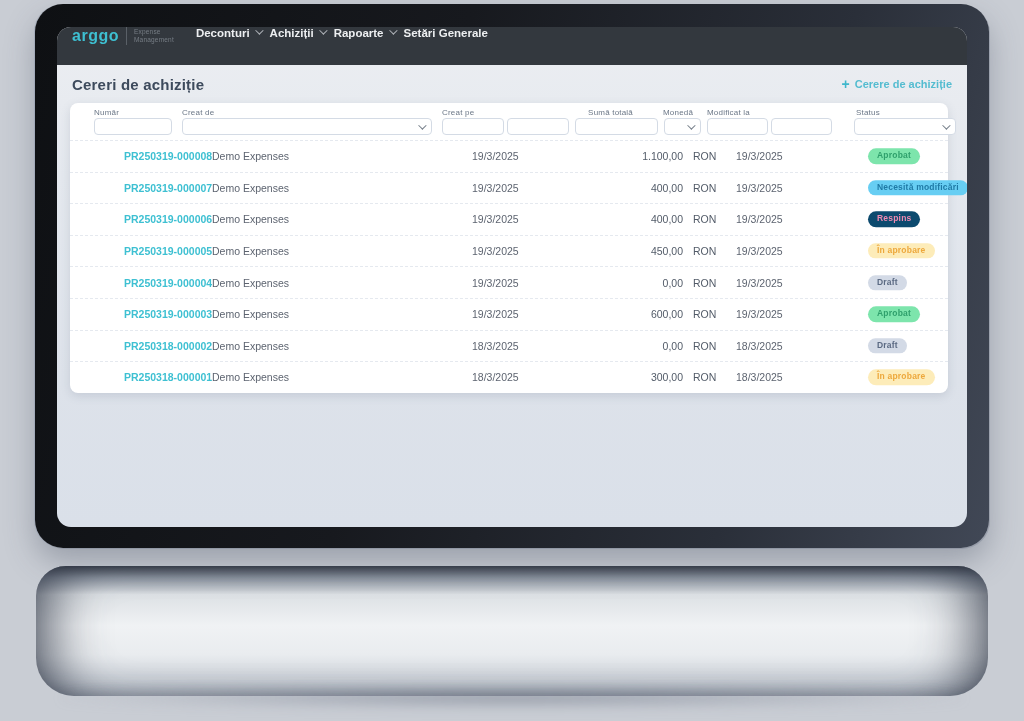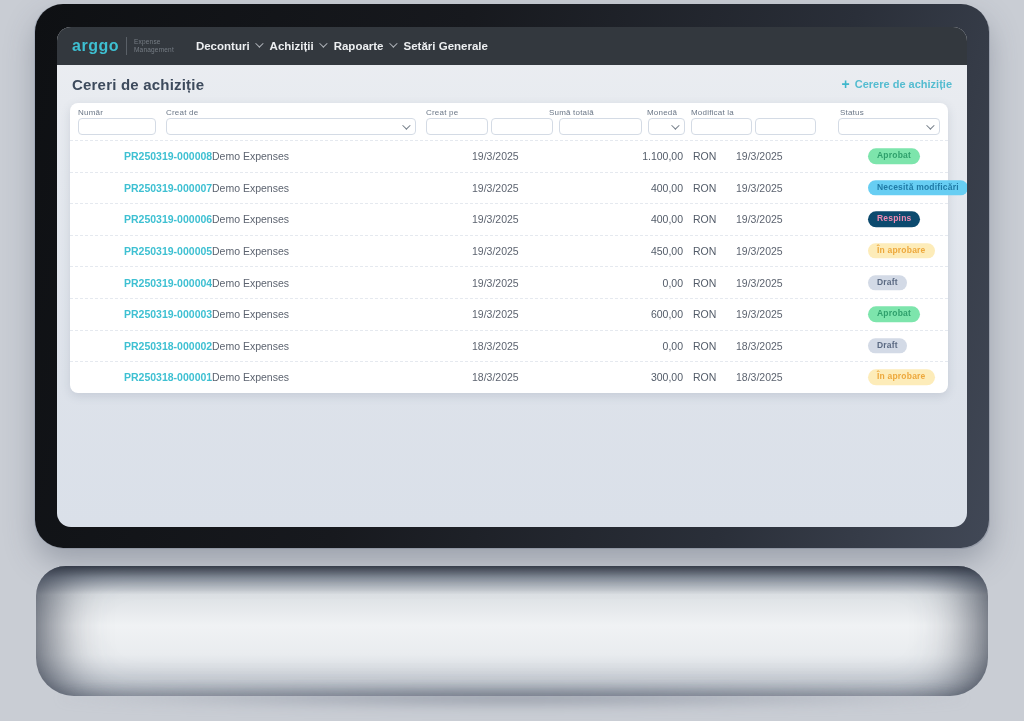--- a/index.html
+++ b/index.html
@@ -31,21 +31,21 @@
                inset 0 -10px 18px -10px rgba(90,99,115,.55);
   }
   .base-shadow {
     position:absolute; left:60px; top:688px; width:904px; height:20px;
     background:radial-gradient(ellipse at 50% 50%, rgba(96,105,122,.55), rgba(150,157,170,.18) 60%, transparent 75%);
     filter:blur(6px);
   }
 
   
   .navbar {
-    height:38px; background:#33383e; display:flex; align-items:center;
+    height:38px; background:#33383e; display:flex; align-items:flex-start;
     padding:0 15px;
   }
   .brand { display:flex; align-items:center; gap:7px; cursor:pointer; }
   .brand-name { color:#3ec0d2; font-size:16px; font-weight:800; letter-spacing:.5px; line-height:1; }
   .brand-divider { width:1px; height:18px; background:#5a6067; }
   .brand-tagline { font-size:6.5px; line-height:1.25; color:#767d85; letter-spacing:.2px; }
   .nav-menu { display:flex; align-items:center; margin-left:22px; gap:9px; }
   .nav-item { display:flex; align-items:center; gap:5px; color:#edeff1; font-size:11.5px; font-weight:600; cursor:pointer; }
   .chev {
     width:6px; height:6px; border-right:1.4px solid currentColor; border-bottom:1.4px solid currentColor;
@@ -58,32 +58,32 @@
   .page-title { font-size:15px; font-weight:700; color:#3d4a5c; letter-spacing:.2px; }
   .add-btn { display:flex; align-items:center; gap:5px; color:#54bcd0; font-size:11px; font-weight:600; cursor:pointer; }
   .add-btn .plus { font-size:14px; font-weight:700; color:#3fb7cc; line-height:1; }
 
   
   .card {
     position:absolute; left:13px; top:76px; width:878px; height:290px;
     background:#fff; border-radius:8px;
     box-shadow:0 3px 10px rgba(96,108,130,.18);
   }
-  .filter-row { position:relative; height:37px; }
+  .filter-row { position:relative; height:37px;margin-left:16px; }
   .flabel { position:absolute; top:5px; font-size:8px; color:#6b7787; letter-spacing:.2px; white-space:nowrap; }
   .fin, .fsel {
     position:absolute; top:15px; height:17px; background:#fff;
     border:1px solid #d4dbe5; border-radius:4px;
   }
   .fin { padding:0 4px; font-size:9px; color:#4a5568; outline:none; font-family:inherit; }
   .fsel { cursor:pointer; }
   .fsel .chev { position:absolute; right:7px; top:5px; color:#5a6572; }
 
   .l-num{left:8px} .l-creatde{left:96px} .l-creatpe{left:356px}
-  .l-suma{left:479px; width:83px; }
+  .l-suma{left:464px; width:83px; text-align:right}
   .l-curr{left:577px} .l-mod{left:621px} .l-status{left:770px}
   .in-num{left:8px; width:78px}
   .in-creatde{left:96px; width:250px}
   .in-cp1{left:356px; width:62px} .in-cp2{left:421px; width:62px}
   .in-suma{left:489px; width:83px}
   .sel-curr{left:578px; width:37px}
   .in-mod1{left:621px; width:61px} .in-mod2{left:685px; width:61px}
   .sel-status{left:768px; width:102px}
 
   .trow { position:relative; height:31.6px; border-top:1px dashed #e5e9ef; }

